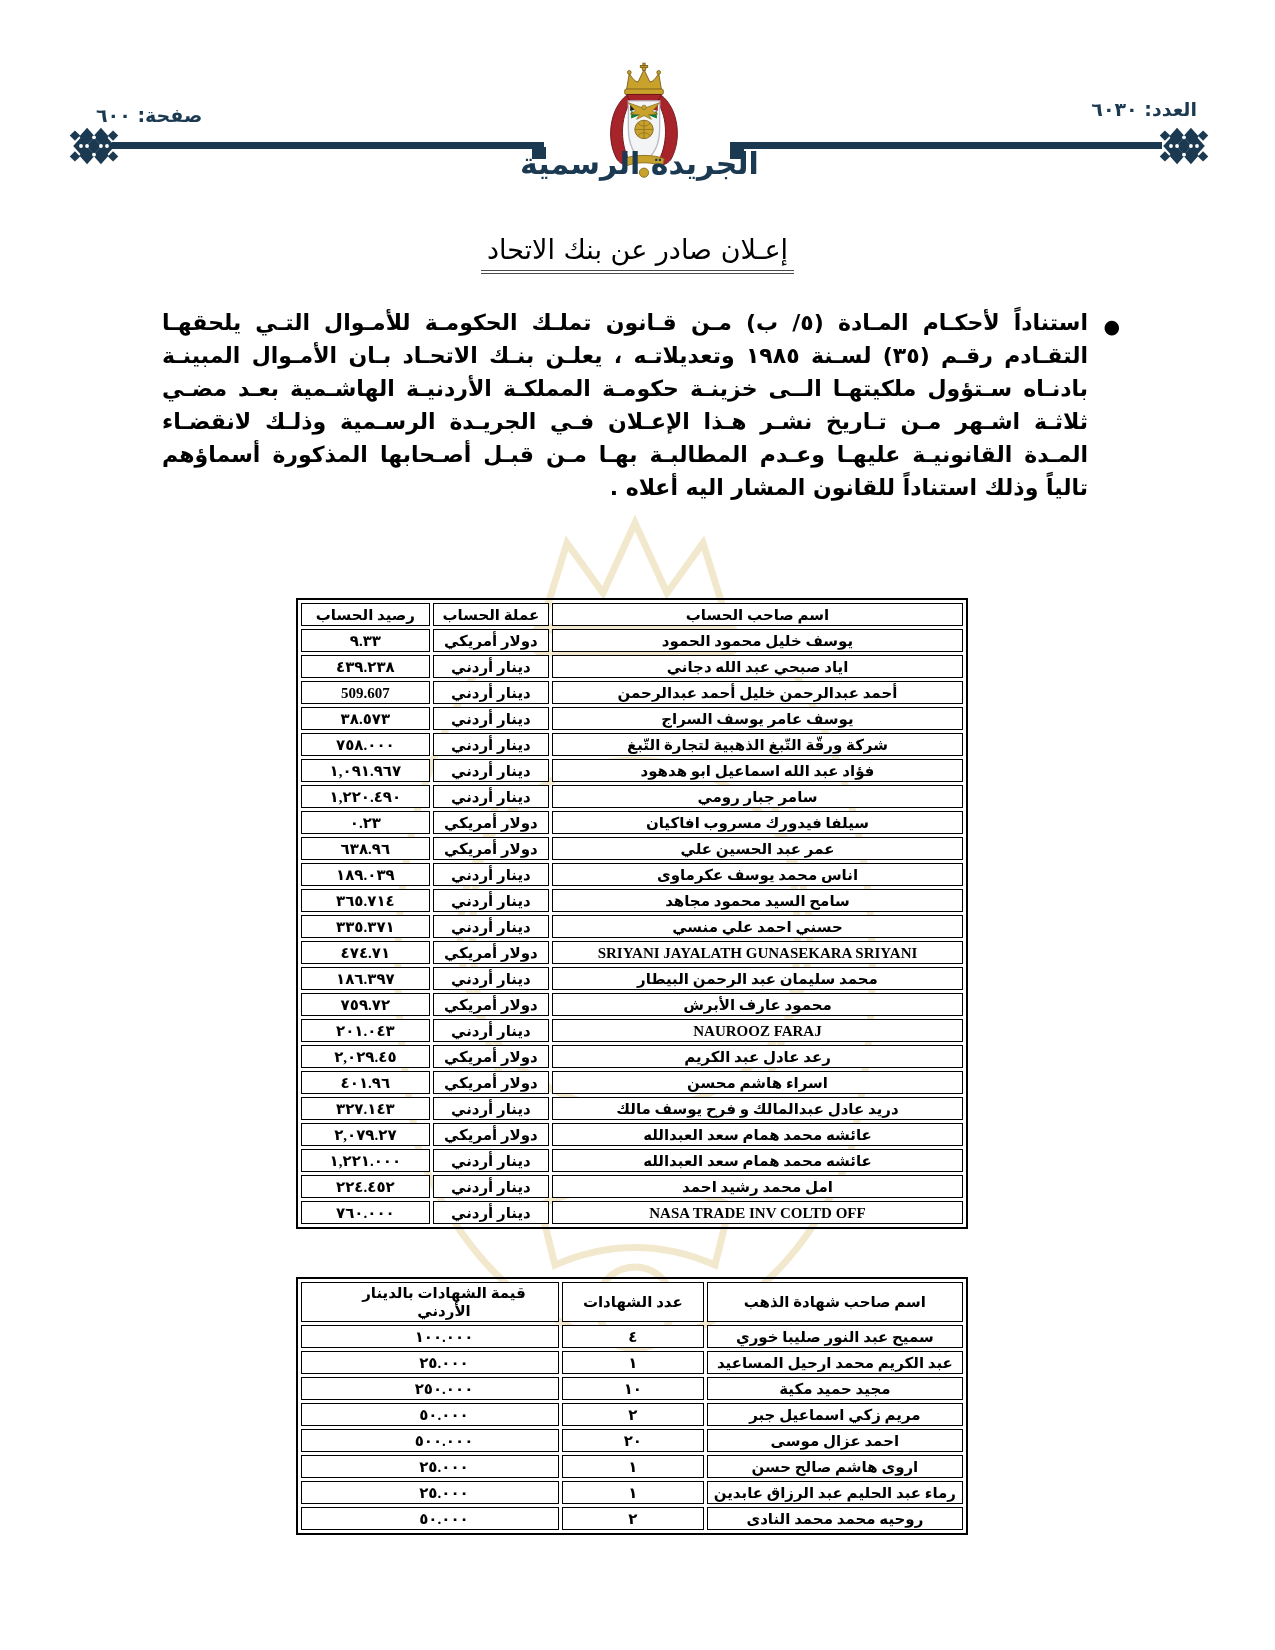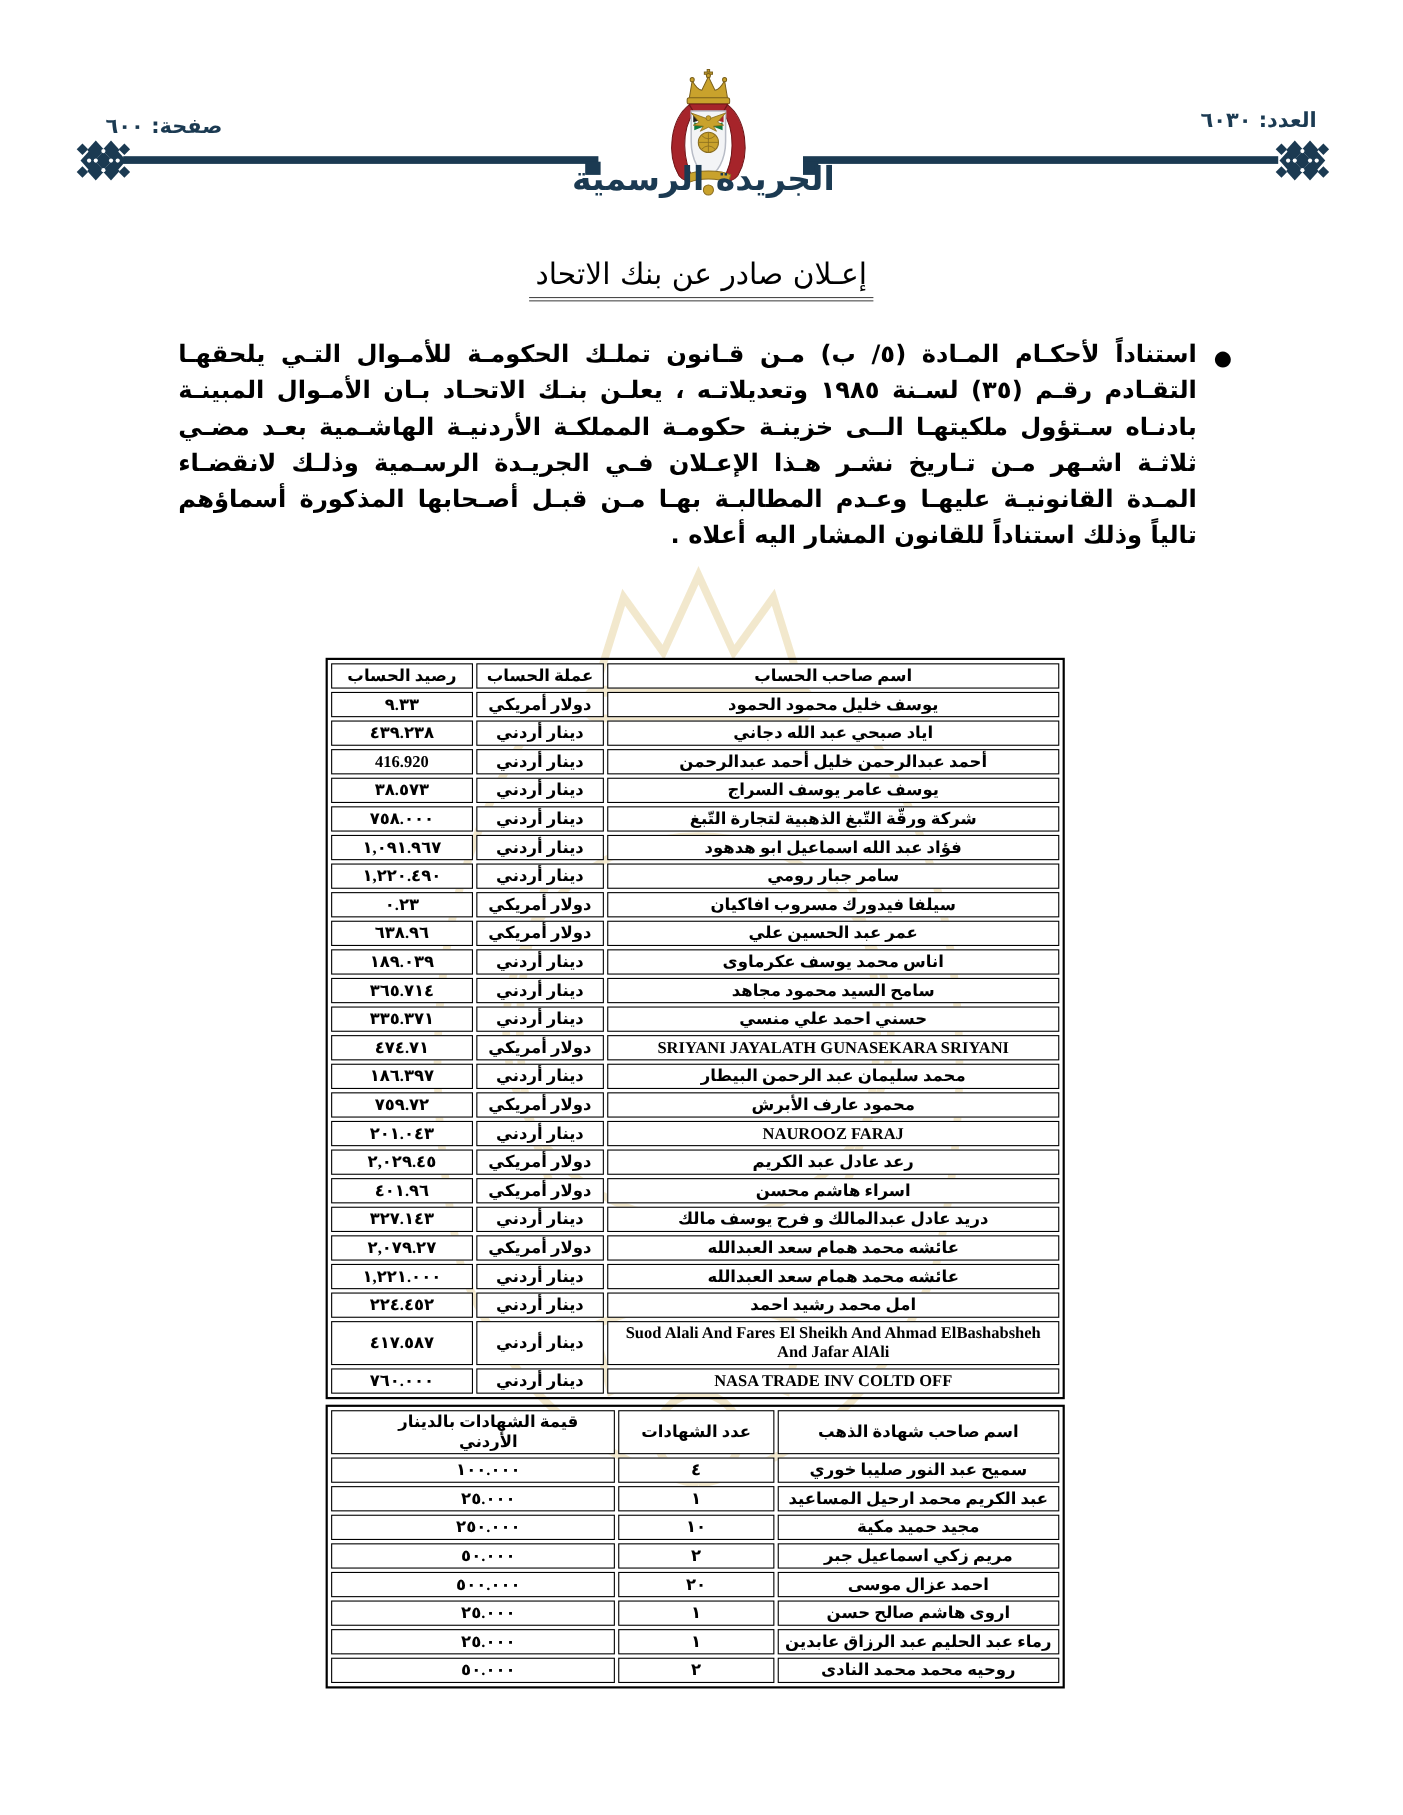--- a/index.html
+++ b/index.html
@@ -206,21 +206,21 @@
         <td class="c-bal">٩.٣٣</td>
       </tr>
         <tr>
         <td class="c-name">اياد صبحي عبد الله دجاني</td>
         <td class="c-cur">دينار أردني</td>
         <td class="c-bal">٤٣٩.٢٣٨</td>
       </tr>
         <tr>
         <td class="c-name">أحمد عبدالرحمن خليل أحمد عبدالرحمن</td>
         <td class="c-cur">دينار أردني</td>
-        <td class="c-bal">416.920</td>
+        <td class="c-bal">509.607</td>
       </tr>
         <tr>
         <td class="c-name">يوسف عامر يوسف السراج</td>
         <td class="c-cur">دينار أردني</td>
         <td class="c-bal">٣٨.٥٧٣</td>
       </tr>
         <tr>
         <td class="c-name">شركة ورقّة التّبغ الذهبية لتجارة التّبغ</td>
         <td class="c-cur">دينار أردني</td>
         <td class="c-bal">٧٥٨.٠٠٠</td>
@@ -302,25 +302,20 @@
       </tr>
         <tr>
         <td class="c-name">عائشه محمد همام سعد العبدالله</td>
         <td class="c-cur">دينار أردني</td>
         <td class="c-bal">١,٢٢١.٠٠٠</td>
       </tr>
         <tr>
         <td class="c-name">امل محمد رشيد احمد</td>
         <td class="c-cur">دينار أردني</td>
         <td class="c-bal">٢٢٤.٤٥٢</td>
-      </tr>
-        <tr>
-        <td class="c-name">Suod Alali And Fares El Sheikh And Ahmad ElBashabsheh And Jafar AlAli</td>
-        <td class="c-cur">دينار أردني</td>
-        <td class="c-bal">٤١٧.٥٨٧</td>
       </tr>
         <tr>
         <td class="c-name">NASA TRADE INV COLTD OFF</td>
         <td class="c-cur">دينار أردني</td>
         <td class="c-bal">٧٦٠.٠٠٠</td>
       </tr>
       </tbody>
   </table>
 
   <table class="gz-table tbl-gold">

